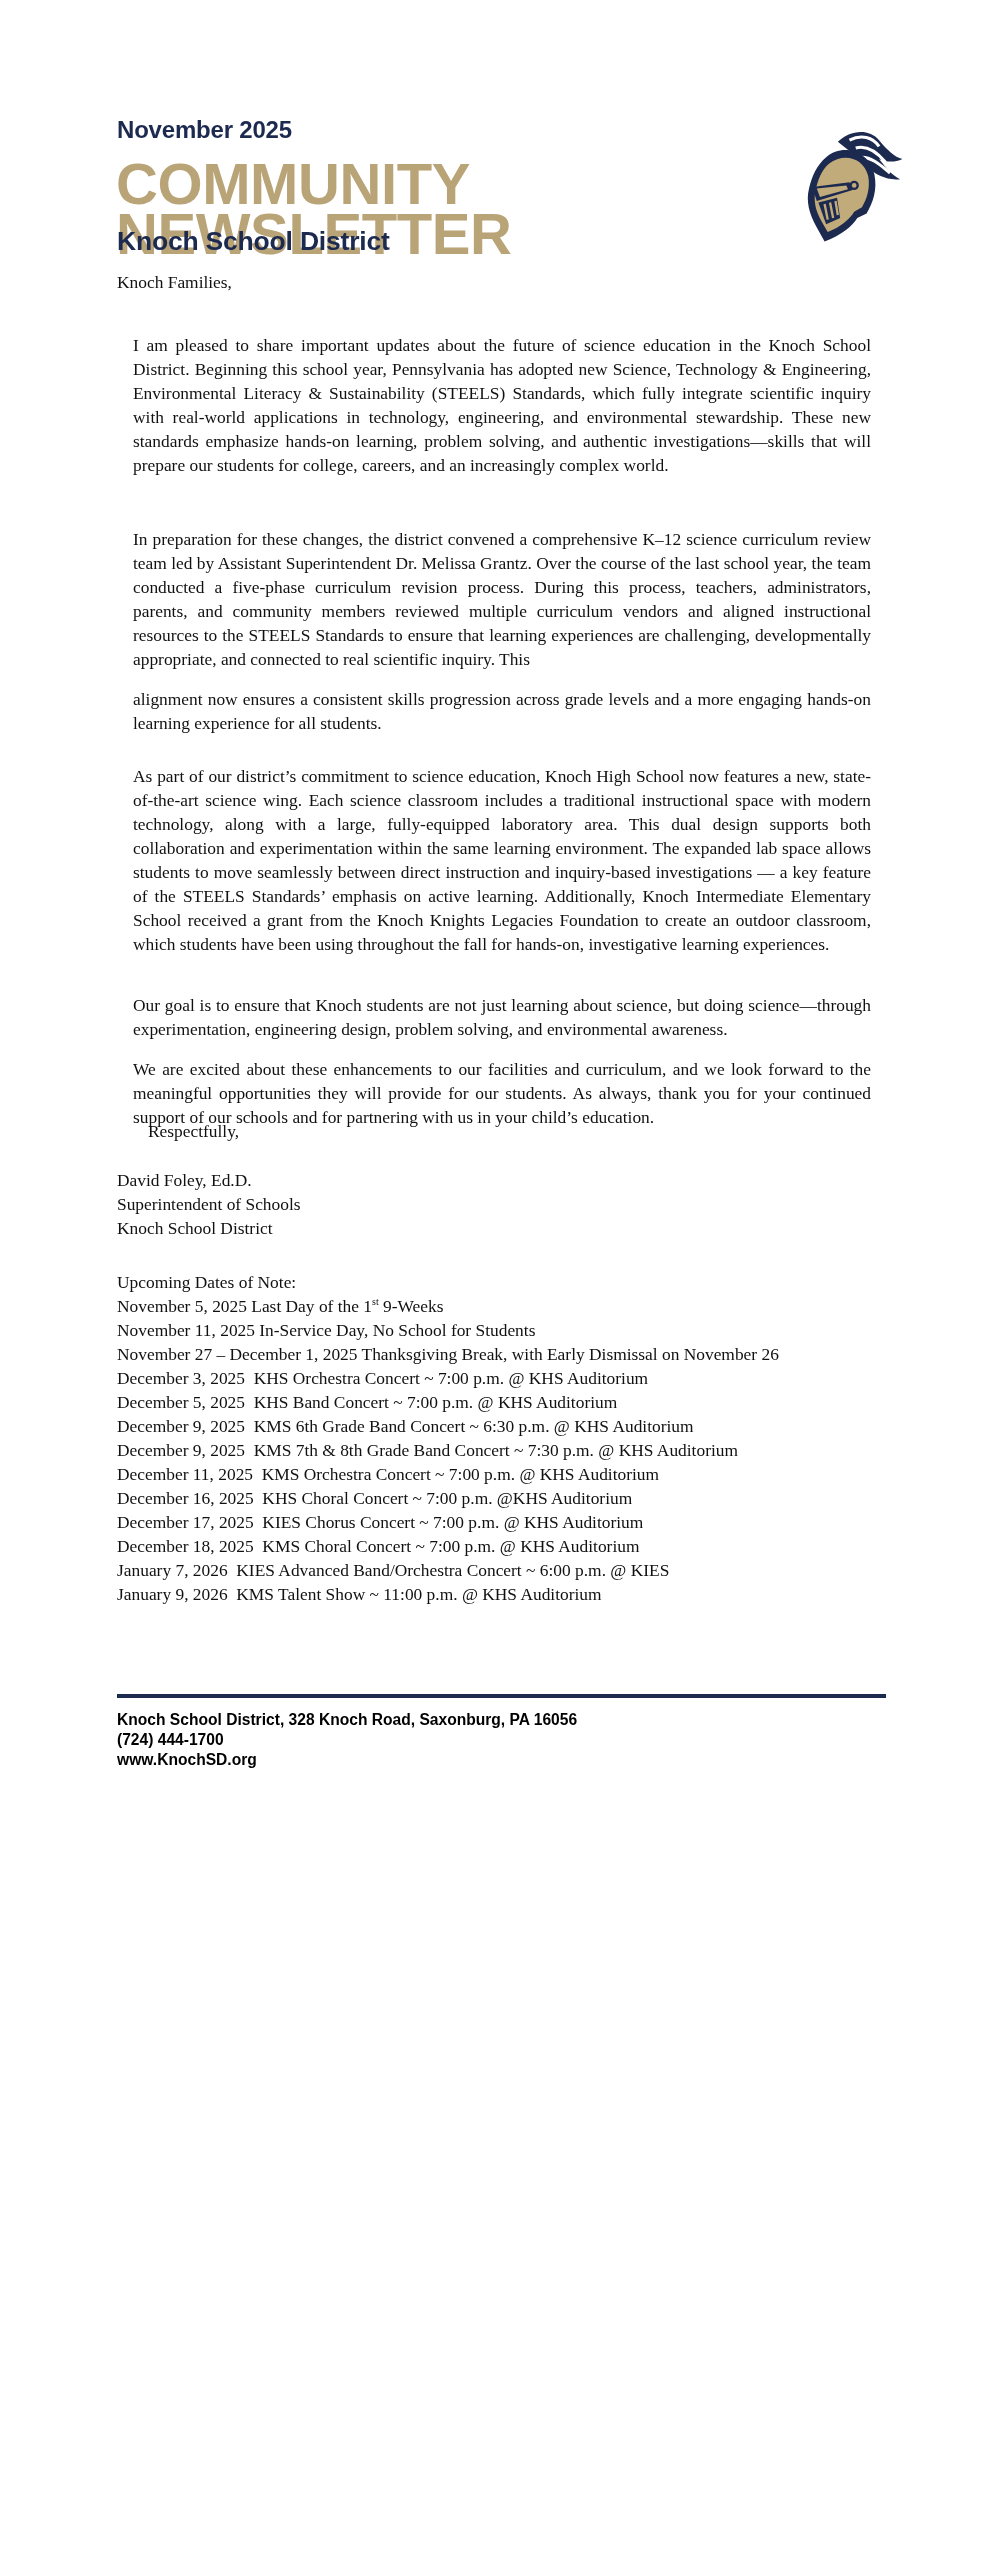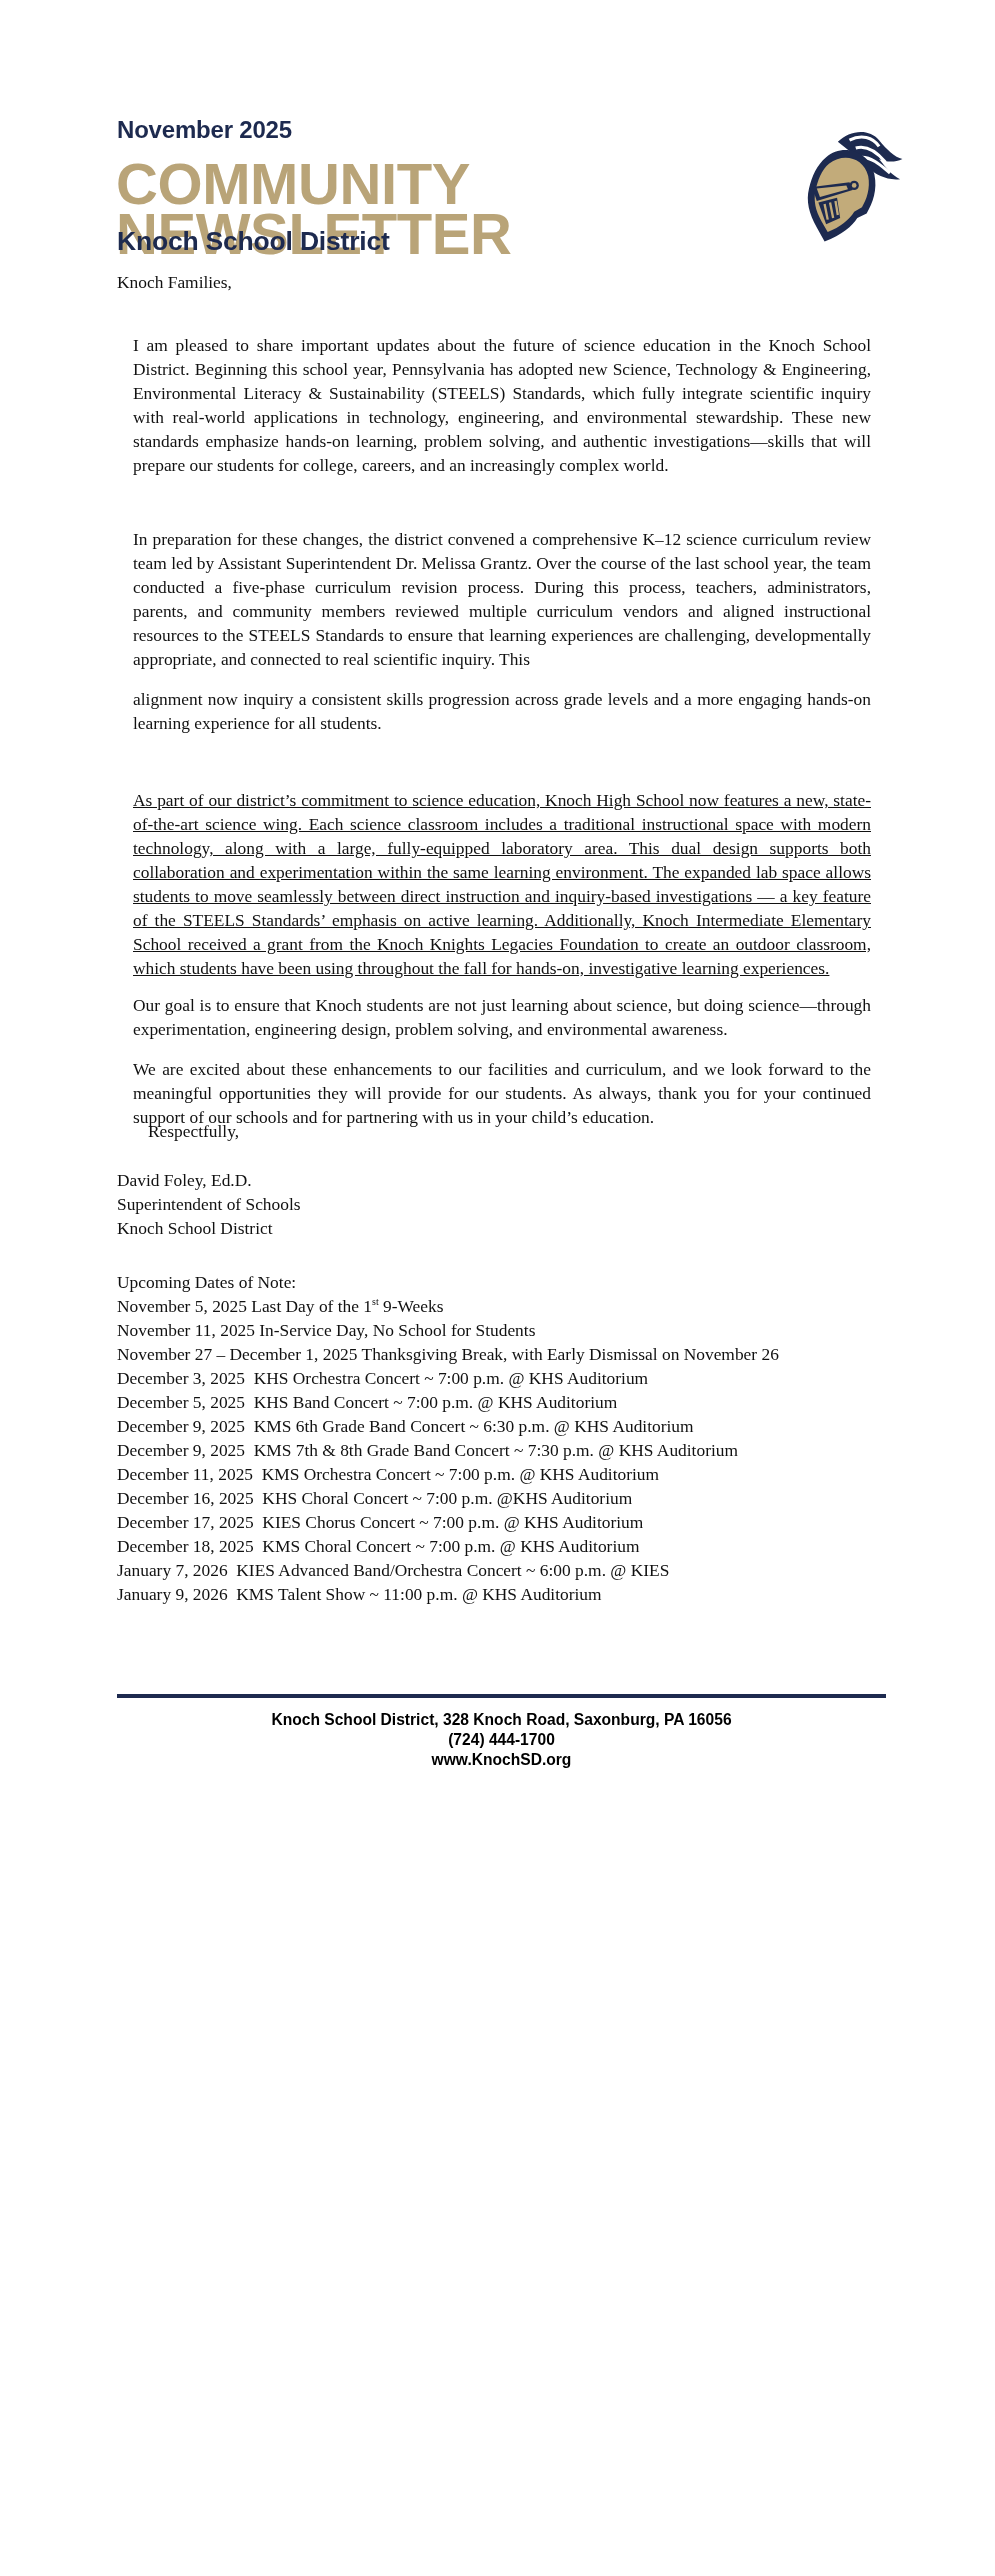--- a/index.html
+++ b/index.html
@@ -21,31 +21,31 @@
   }
   .logo { position: absolute; left: 795px; top: 126px; width: 109px; height: 125px; }
   .body-text {
     position: absolute; left: 117px; width: 770px;
     font-size: 17.4px; line-height: 24px; color: #111;
   }
   .greeting { top: 270px; }
   p.para { margin: 16px; text-align: justify; }
   .p1 { top: 317px; }
   .p2 { top: 511px; }
-  .p3 { top: 772px; text-decoration: underline; }
+  .p3 { top: 748px; }
   .p4 { top: 977px; }
   .closing { top: 1119px; margin-left: 31px; }
   .signature { top: 1168px; }
   .dates { top: 1270px; }
   .dates .line { white-space: pre; }
   .divider {
     position: absolute; left: 117px; top: 1694px; width: 769px; height: 3.9px; background: #1d2a4f;
   }
   .footer {
-    position: absolute; left: 117px; top: 1710px; width: 769px; text-align: center;
+    position: absolute; left: 117px; top: 1710px; width: 769px; text-align: left;
     font-size: 15.6px; font-weight: bold; line-height: 20px; color: #000;
   }
   sup { font-size: 10px; vertical-align: 7px; line-height: 0; }
 </style>
 </head>
 <body>
 
 <div class="page">
 
   <div class="month sans">November 2025</div>
@@ -71,21 +71,21 @@
   </svg>
 
   <div class="body-text serif greeting">Knoch Families,</div>
 
   <div class="body-text serif p1">
     <p class="para">I am pleased to share important updates about the future of science education in the Knoch School District. Beginning this school year, Pennsylvania has adopted new Science, Technology &amp; Engineering, Environmental Literacy &amp; Sustainability (STEELS) Standards, which fully integrate scientific inquiry with real-world applications in technology, engineering, and environmental stewardship. These new standards emphasize hands-on learning, problem solving, and authentic investigations—skills that will prepare our students for college, careers, and an increasingly complex world.</p>
   </div>
 
   <div class="body-text serif p2">
     <p class="para">In preparation for these changes, the district convened a comprehensive K–12 science curriculum review team led by Assistant Superintendent Dr. Melissa Grantz. Over the course of the last school year, the team conducted a five-phase curriculum revision process. During this process, teachers, administrators, parents, and community members reviewed multiple curriculum vendors and aligned instructional resources to the STEELS Standards to ensure that learning experiences are challenging, developmentally appropriate, and connected to real scientific inquiry. This</p>
-    <p class="para">alignment now inquiry a consistent skills progression across grade levels and a more engaging hands-on learning experience for all students.</p>
+    <p class="para">alignment now ensures a consistent skills progression across grade levels and a more engaging hands-on learning experience for all students.</p>
   </div>
 
   <div class="body-text serif p3">
     <p class="para">As part of our district’s commitment to science education, Knoch High School now features a new, state-of-the-art science wing. Each science classroom includes a traditional instructional space with modern technology, along with a large, fully-equipped laboratory area. This dual design supports both collaboration and experimentation within the same learning environment. The expanded lab space allows students to move seamlessly between direct instruction and inquiry-based investigations — a key feature of the STEELS Standards’ emphasis on active learning. Additionally, Knoch Intermediate Elementary School received a grant from the Knoch Knights Legacies Foundation to create an outdoor classroom, which students have been using throughout the fall for hands-on, investigative learning experiences.</p>
   </div>
 
   <div class="body-text serif p4">
     <p class="para">Our goal is to ensure that Knoch students are not just learning about science, but doing science—through experimentation, engineering design, problem solving, and environmental awareness.</p>
     <p class="para">We are excited about these enhancements to our facilities and curriculum, and we look forward to the meaningful opportunities they will provide for our students. As always, thank you for your continued support of our schools and for partnering with us in your child’s education.</p>
   </div>

